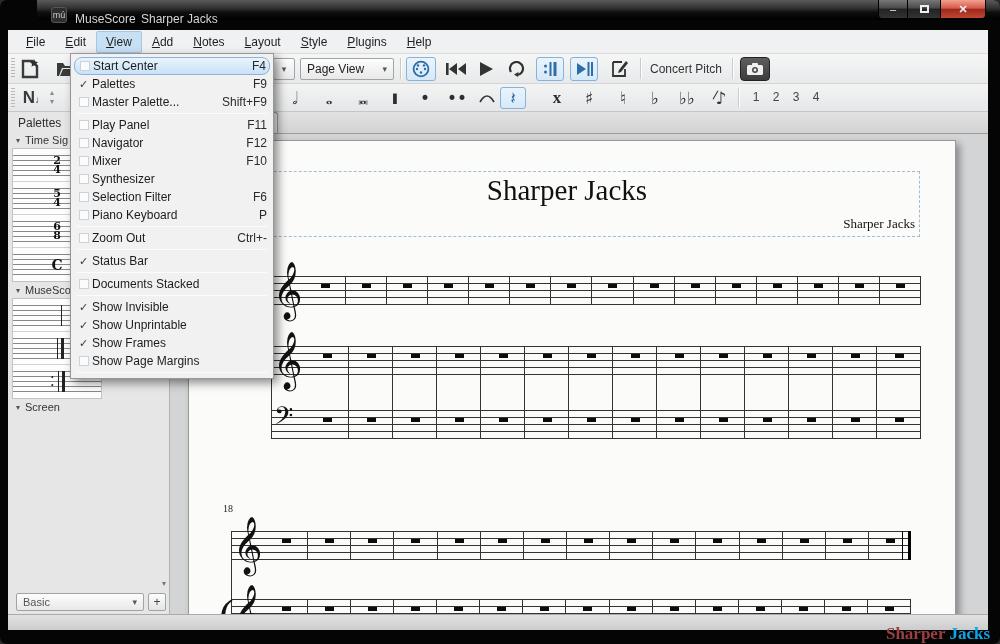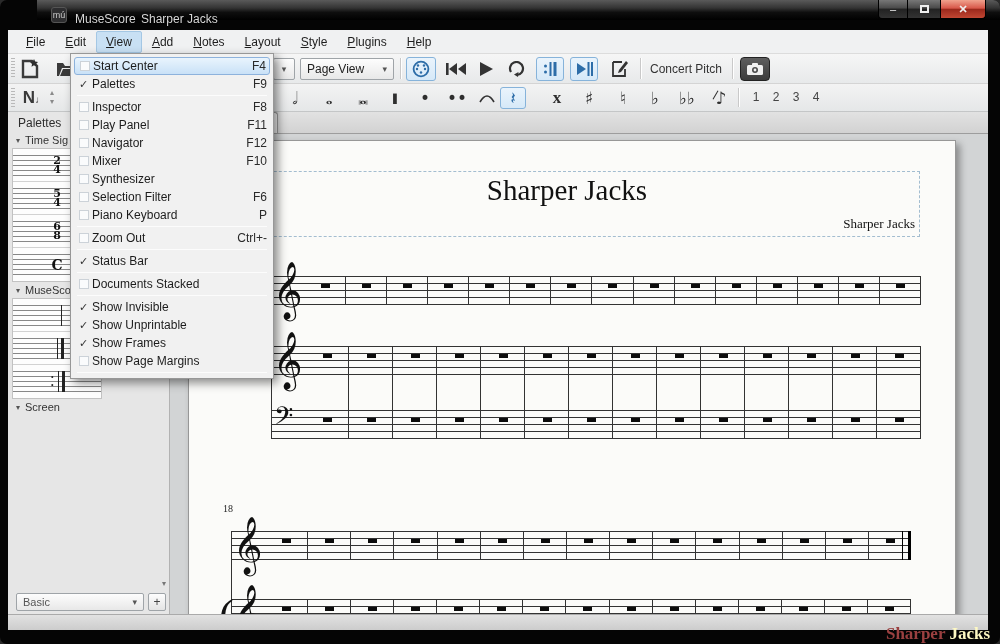--- a/index.html
+++ b/index.html
@@ -120,21 +120,21 @@
   .watermark{position:absolute;right:10px;bottom:0px;font-family:"Liberation Serif",serif;
     font-size:17px;font-weight:bold;z-index:20;}
   
   .menu-popup{position:absolute;left:70px;top:53px;width:204px;z-index:60;background:#f1f1f1;
     border:1px solid #979797;box-shadow:4px 4px 9px rgba(0,0,0,.45);padding:3px 0;}
   .menu-item{display:flex;align-items:center;height:18px;padding:0 6px 0 4px;font-size:12px;color:#1c1c1c;}
   .mi-check{width:17px;display:flex;align-items:center;justify-content:center;font-size:11px;color:#333;}
   .mi-box{width:10px;height:10px;border:1px solid #ccd2d8;background:#fafbfc;}
   .mi-label{flex:1;white-space:nowrap;}
   .mi-short{color:#2a2a2a;margin-left:10px;}
-  .menu-item.hl{background:linear-gradient(#e9f4fd,#c9e1f7);border:1px solid #8db2dc;border-radius:3px;
+  .menu-item.hl{background:linear-gradient(#e9f4fd,#c9e1f7);border:1px solid #8db2dc;border-radius:8px;
     margin:0 3px;padding:0 3px 0 1px;height:18px;}
   .menu-sep{height:1px;background:#d7d7d7;border-bottom:1px solid #fcfcfc;margin:2px 6px;}
   svg{display:block;}
 </style>
 </head>
 <body>
 
 <div class="screen">
 
   <div class="titlebar">
@@ -606,44 +606,44 @@
           </div>
         </div>
       </div>
     </div>
 
     <div class="statusbar"></div>
   </div>
 
   <div class="watermark">
     <span id="wm1" style="color: rgb(154, 64, 64);">Sharper</span>
-    <span id="wm2" style="color: #fef9c3;">Jacks</span>
+    <span id="wm2" style="color: #0ea5e9;">Jacks</span>
   </div>
 
   <div class="menu-popup" id="view-menu">
       <div class="menu-item hl">
         <span class="mi-check">
           <span class="mi-box"></span>
         </span>
         <span class="mi-label">Start Center</span>
         <span class="mi-short">F4</span>
       </div>
       <div class="menu-item">
         <span class="mi-check">✓</span>
         <span class="mi-label">Palettes</span>
         <span class="mi-short">F9</span>
       </div>
+      <div class="menu-item">
+        <span class="mi-check">
+          <span class="mi-box"></span>
+        </span>
+        <span class="mi-label">Master Palette...</span>
+        <span class="mi-short">Shift+F9</span>
+      </div>
       <div class="menu-sep"></div>
-      <div class="menu-item">
-        <span class="mi-check">
-          <span class="mi-box"></span>
-        </span>
-        <span class="mi-label">Inspector</span>
-        <span class="mi-short">F8</span>
-      </div>
       <div class="menu-item">
         <span class="mi-check">
           <span class="mi-box"></span>
         </span>
         <span class="mi-label">Play Panel</span>
         <span class="mi-short">F11</span>
       </div>
       <div class="menu-item">
         <span class="mi-check">
           <span class="mi-box"></span>

